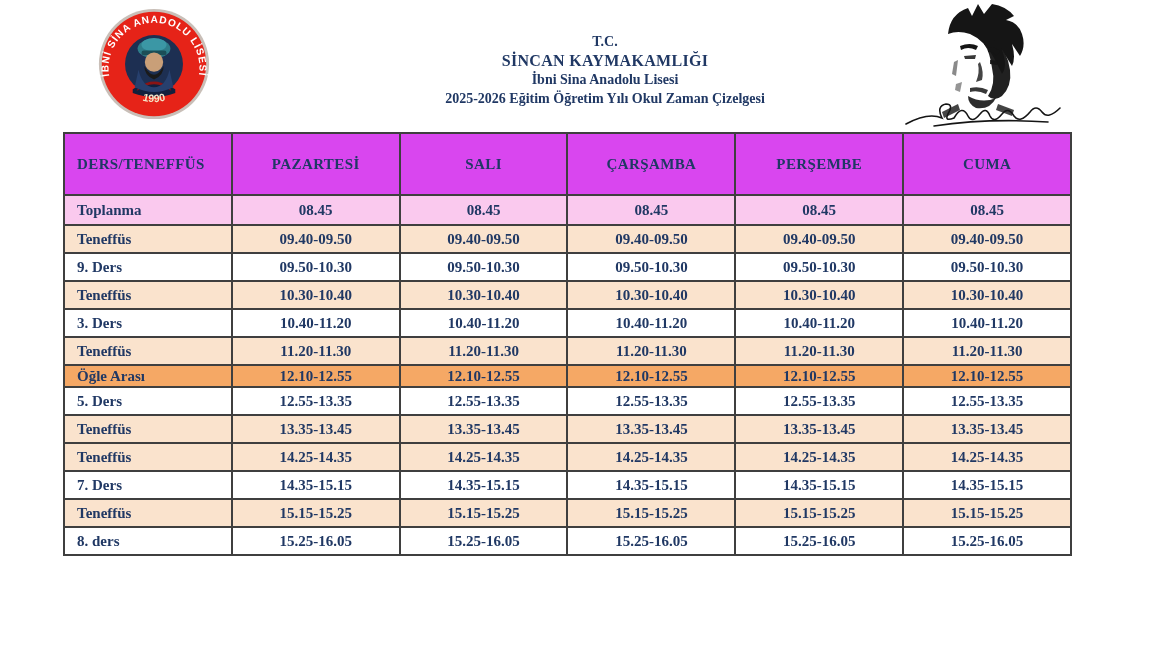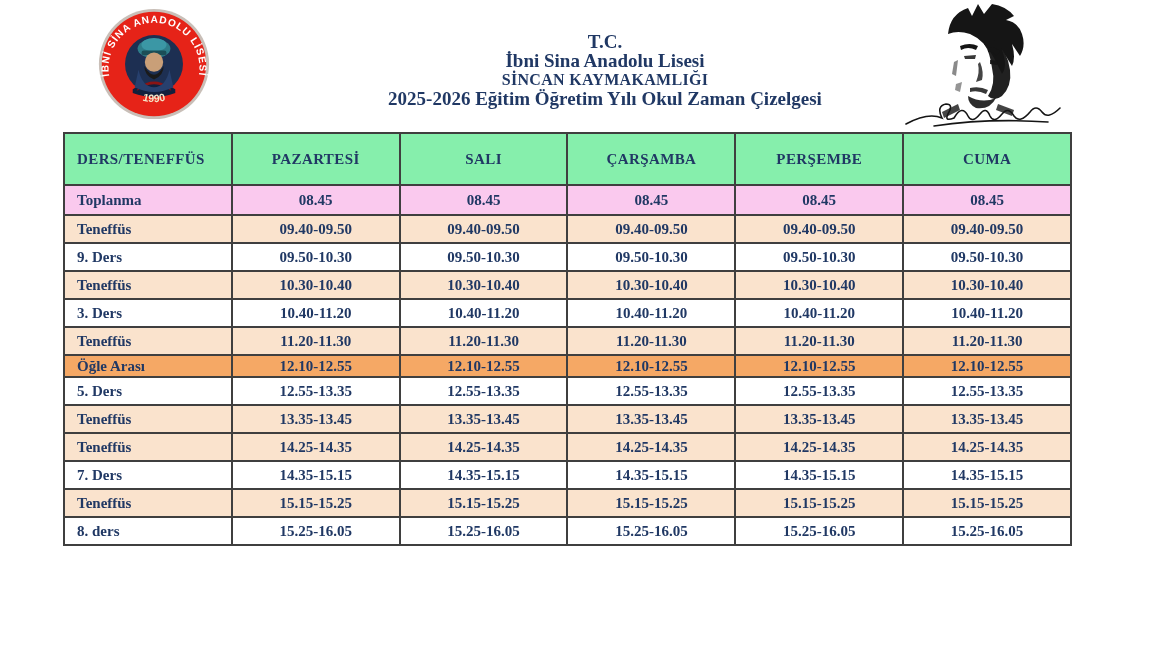--- a/index.html
+++ b/index.html
@@ -19,21 +19,21 @@
     width: 118px; height: 116px;
   }
   #title-block {
     position: absolute;
     left: 300px; top: 32px;
     width: 610px;
     text-align: center;
     color: #203864;
     font-weight: bold;
   }
-  #title-block .t-line { line-height: 19px; font-size: 19px; }
+  #title-block .t-line { line-height: 19px; font-size: 14px; }
   #title-block .t-line.big { font-size: 16px; letter-spacing: 0.3px; }
 
   #ataturk-portrait {
     position: absolute;
     left: 898px; top: 0px;
     width: 175px; height: 130px;
   }
 
   
   #timetable {
@@ -48,22 +48,22 @@
   #timetable th, #timetable td {
     border: 2px solid #3f3f3f;
     box-sizing: border-box;
     font-size: 15px;
     padding: 0 4px;
     text-align: center;
     white-space: nowrap;
     overflow: hidden;
   }
   #timetable th {
-    background: #86efac;
-    height: 52px;
+    background: #d946ef;
+    height: 62px;
     font-size: 15px;
     letter-spacing: 0.4px;
   }
   #timetable th:first-child,
   #timetable td:first-child {
     text-align: left;
     padding-left: 12px;
   }
   #timetable tbody tr        { height: 28px; background: #ffffff; padding-left: 18px; }
   #timetable tbody tr.row-assembly { height: 30px; background: #fac9ee; }
@@ -98,22 +98,22 @@
         <textPath href="#arcTop" startOffset="50%" text-anchor="middle">İBNİ SİNA ANADOLU LİSESİ</textPath>
       </text>
       <text font-family="Liberation Sans, sans-serif" font-size="11" font-weight="bold" fill="#f5e6c8">
         <textPath href="#arcBottom" startOffset="50%" text-anchor="middle">1990</textPath>
       </text>
     </svg>
   </div>
 
   <div id="title-block">
     <div class="t-line">T.C.</div>
+    <div class="t-line big">SİNCAN KAYMAKAMLIĞI</div>
     <div class="t-line">İbni Sina Anadolu Lisesi</div>
-    <div class="t-line big">SİNCAN KAYMAKAMLIĞI</div>
     <div class="t-line">2025-2026 Eğitim Öğretim Yılı Okul Zaman Çizelgesi</div>
   </div>
 
   <div id="ataturk-portrait">
     <svg viewBox="0 0 175 130" width="175" height="130">
       <g fill="#151515">
 
         <path d="M50,34 Q52,14 70,8 L74,16 L80,4 L86,14 L94,4 Q108,6 116,16 L108,20 Q120,22 124,34 Q128,46 122,56 L114,44 Q118,58 114,66 L104,50 Q110,66 104,74 L96,58 Q86,40 72,34 Q60,30 50,34 Z"></path>
 
         <path d="M96,40 Q110,52 112,70 Q114,86 104,96 Q96,102 90,96 Q98,84 94,68 Q92,52 86,44 Z" opacity="0.95"></path>

